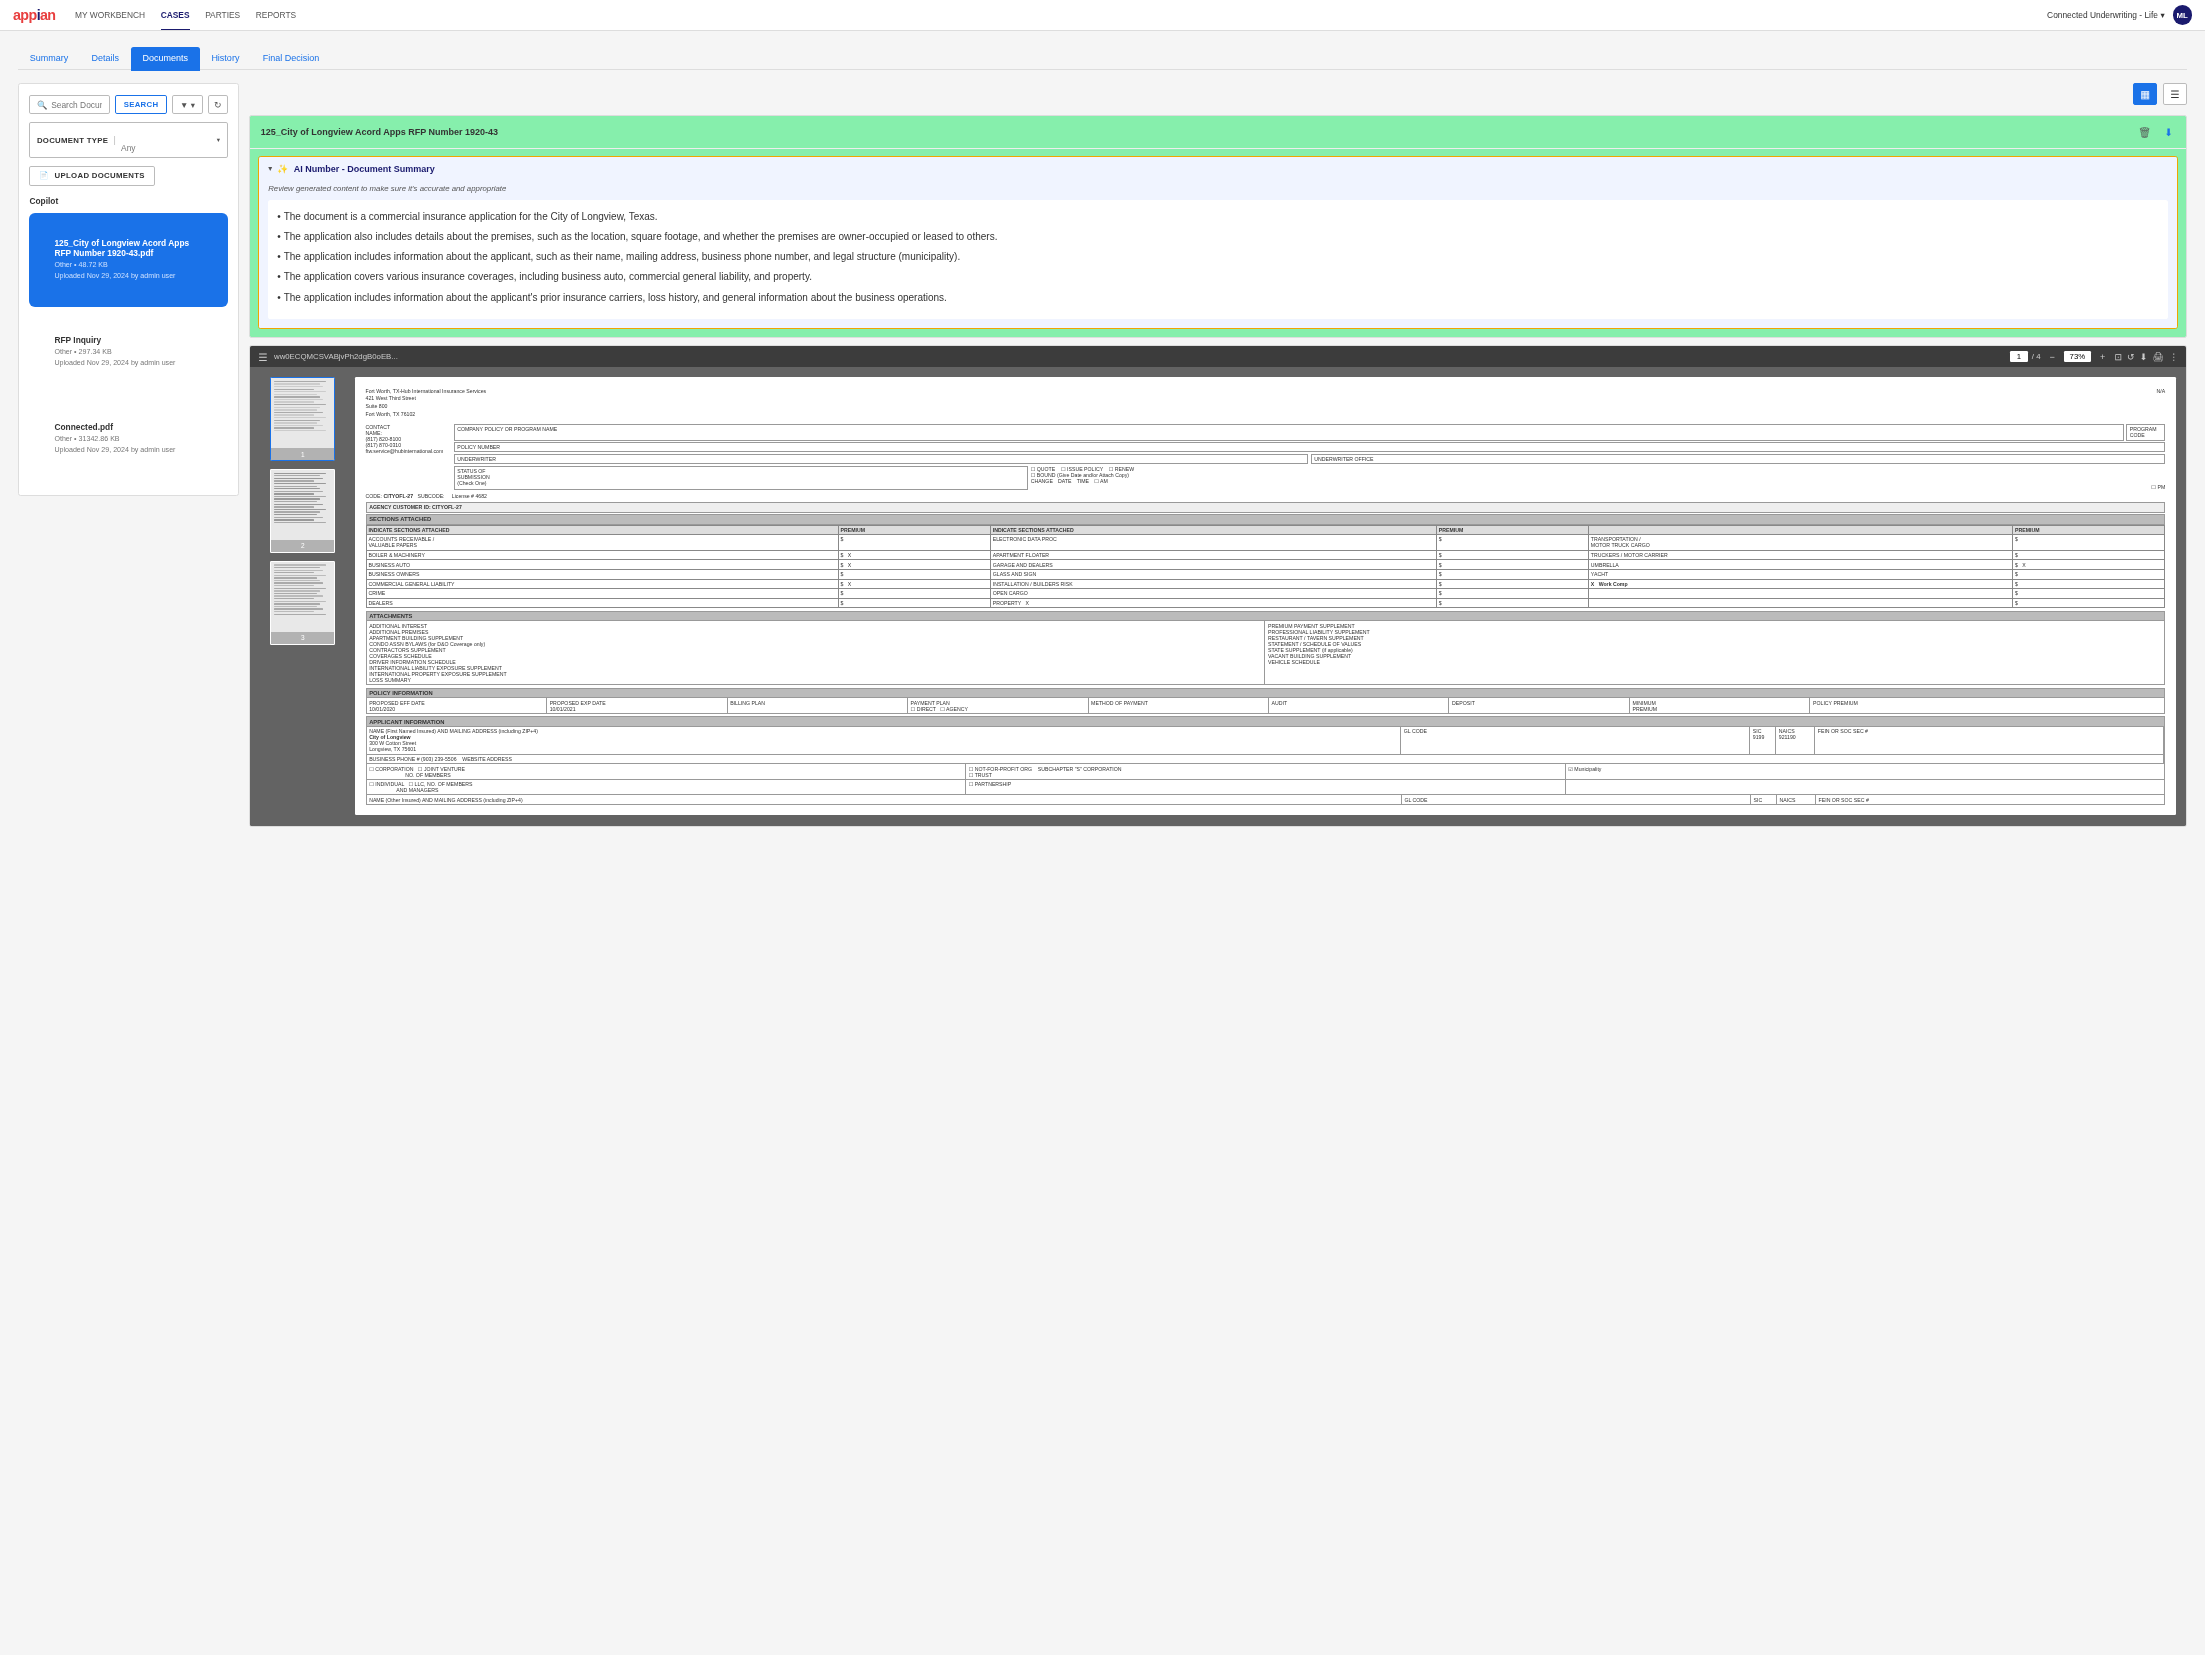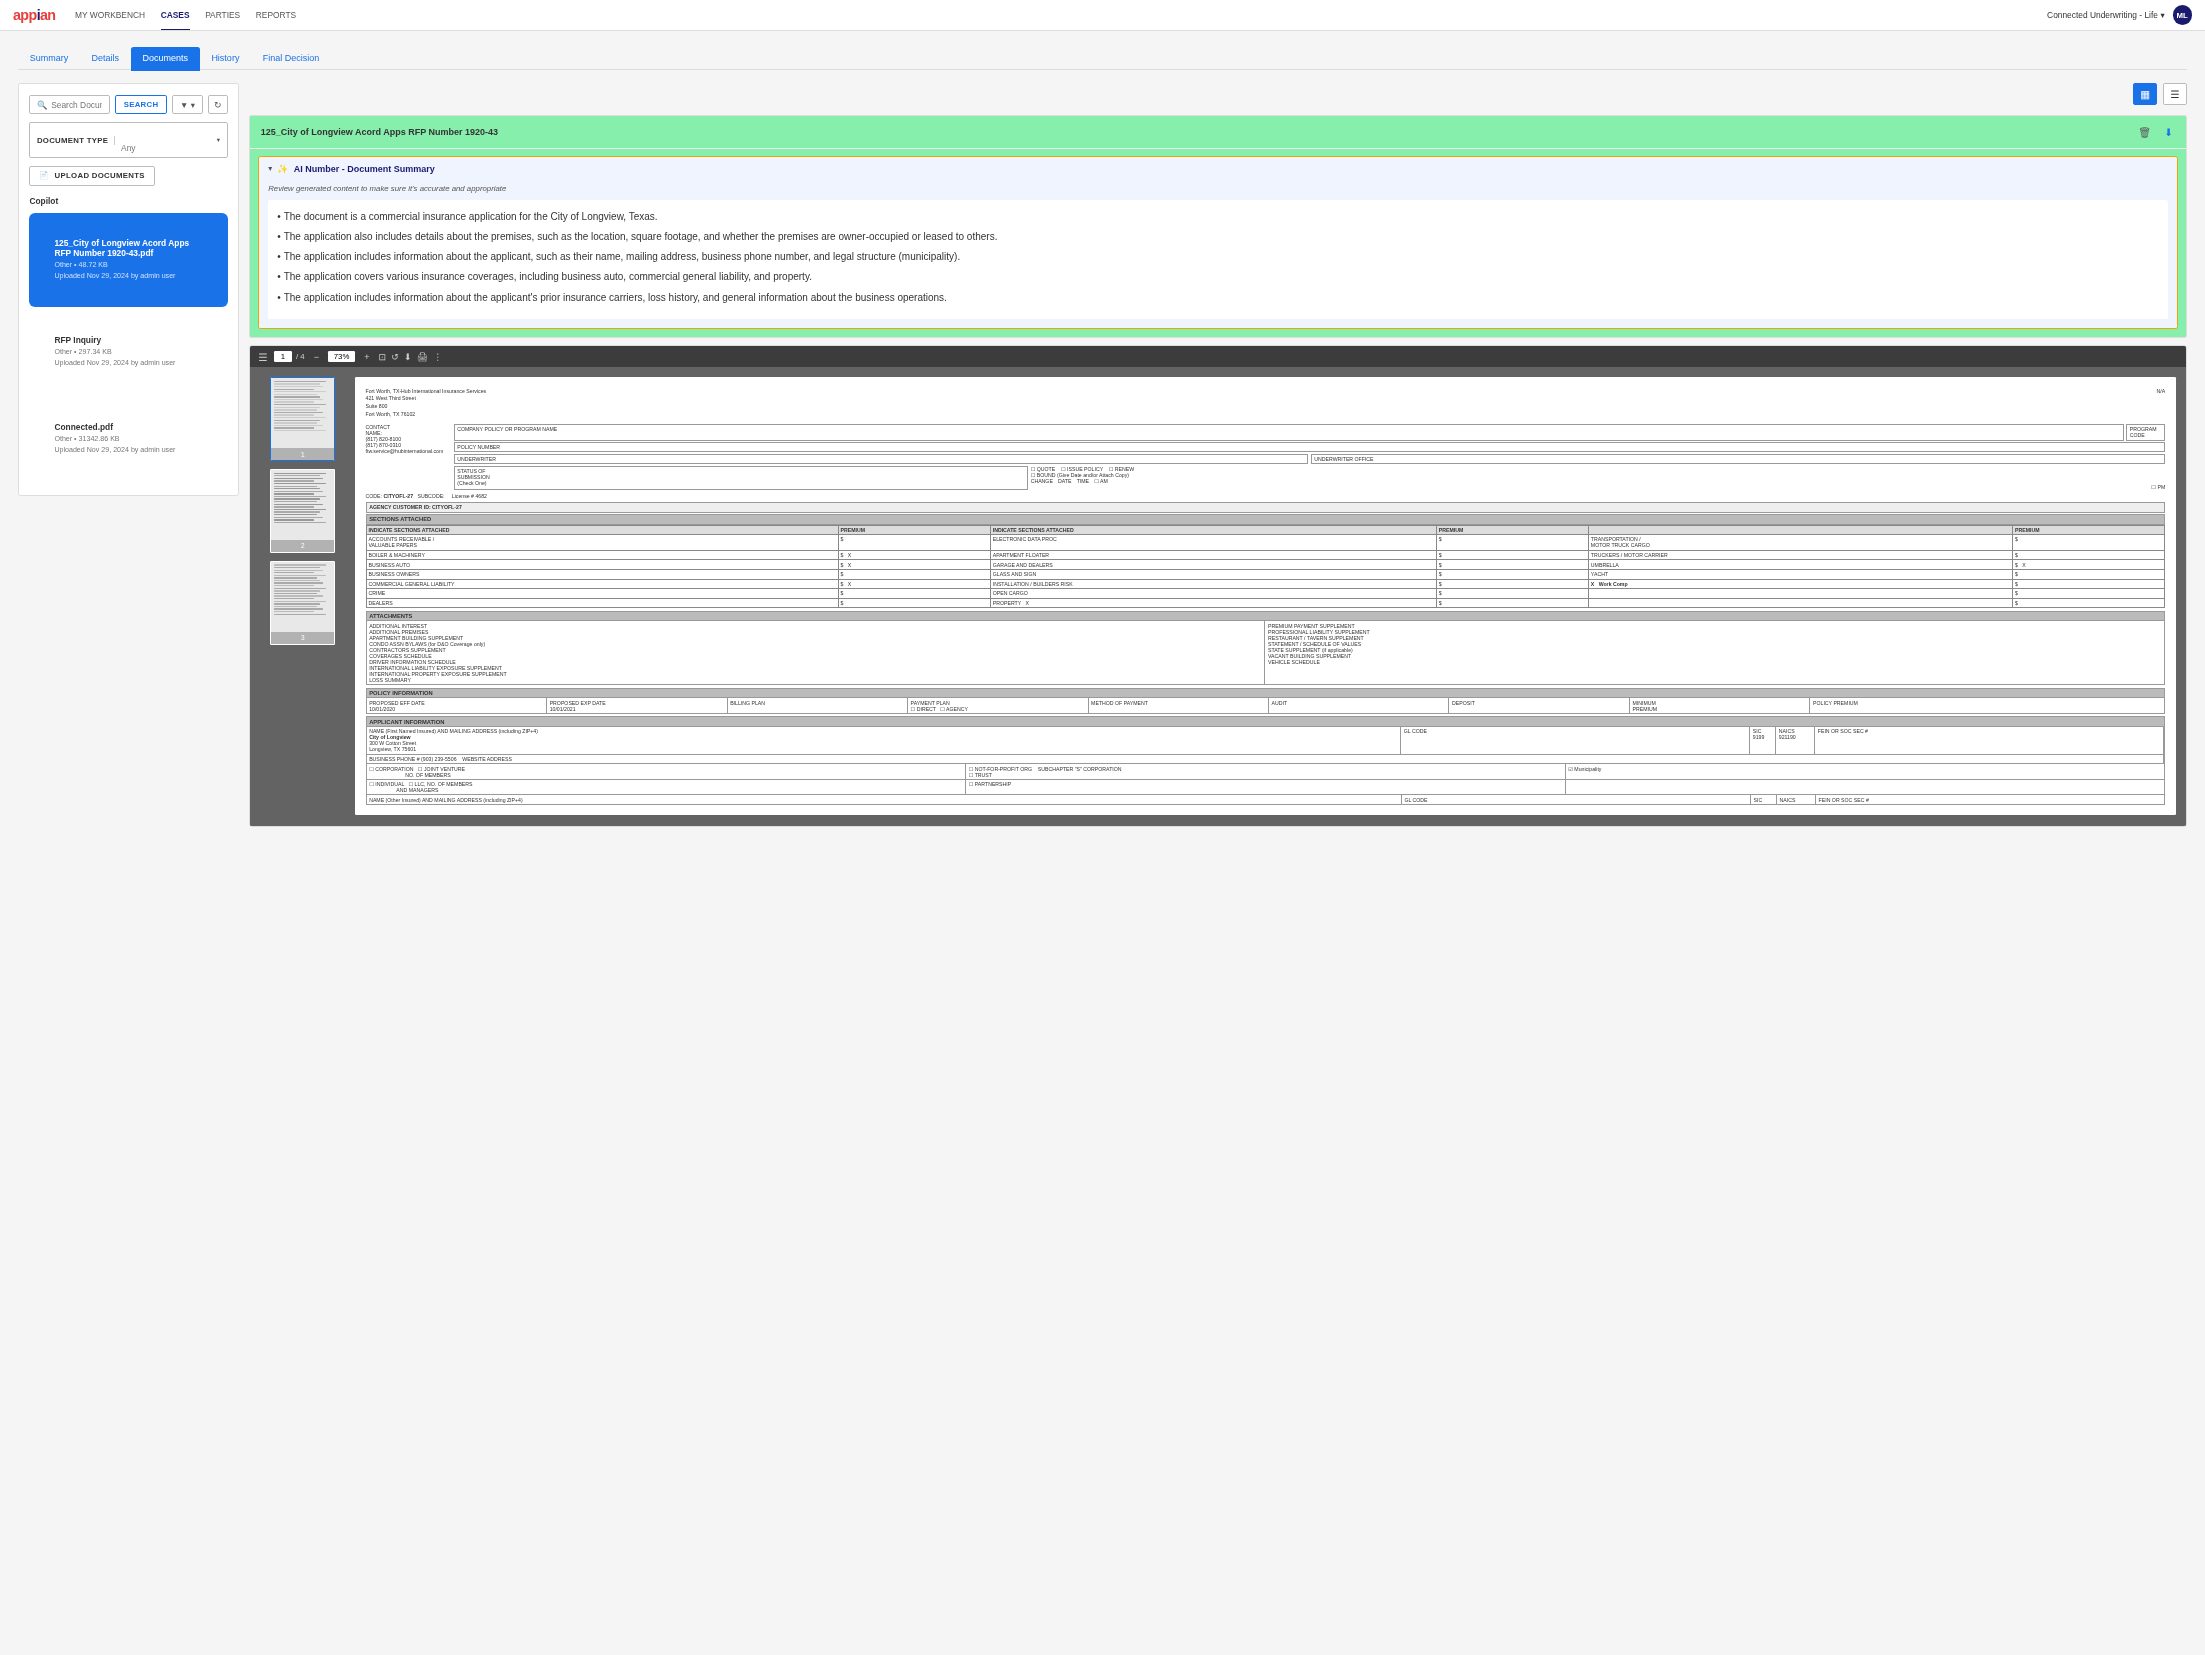--- a/index.html
+++ b/index.html
@@ -625,20 +625,21 @@
               <div class="ai-bullet">The application includes information about the applicant's prior insurance carriers, loss history, and general information about the business operations.</div>
             </div>
           </div>
         </div>
       </div>
 
       <div class="pdf-viewer">
 
         <div class="pdf-toolbar">
           <span class="pdf-menu-icon">☰</span>
+          <span class="pdf-filename">ww0ECQMCSVABjvPh2dgB0oEB...</span>
           <div class="pdf-page-nav">
             <input class="pdf-page-input" type="text" value="1" style="">
             <span class="pdf-page-total">/ <span>4</span></span>
           </div>
           <button class="pdf-zoom-btn">−</button>
           <input class="pdf-zoom-level" type="text" value="73%" style="">
           <button class="pdf-zoom-btn">+</button>
           <div class="pdf-toolbar-icons">
             <span class="pdf-toolbar-icon">⊡</span>
             <span class="pdf-toolbar-icon">↺</span>

